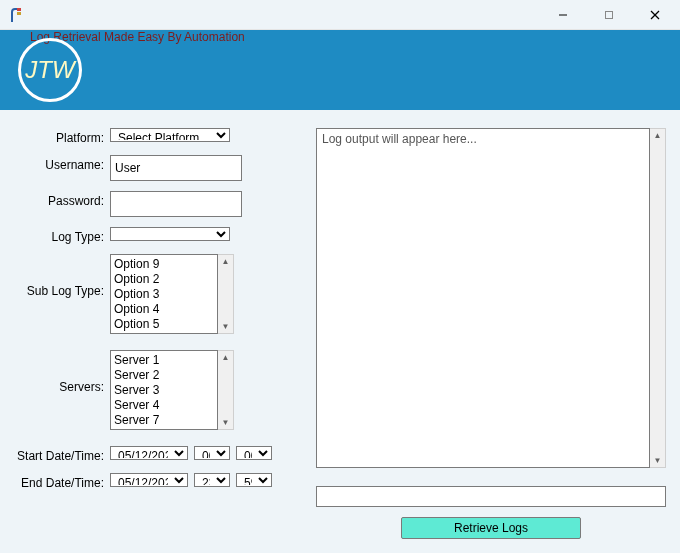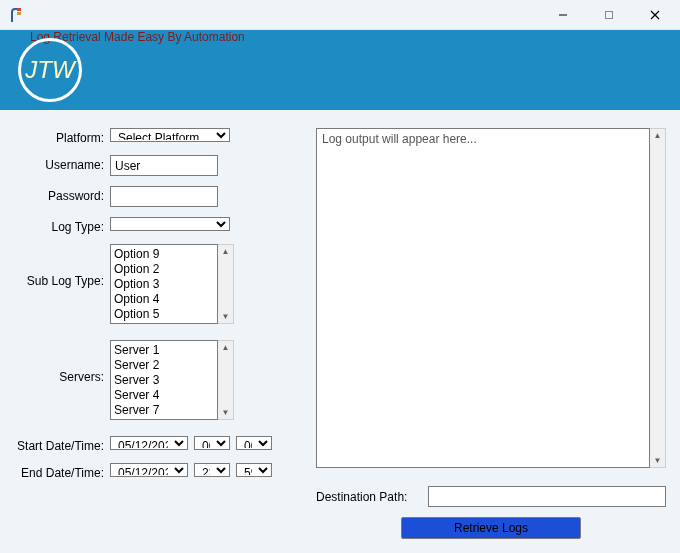--- a/index.html
+++ b/index.html
@@ -73,21 +73,21 @@
     background:#fff;
     font-family:inherit;
     font-size:12px;
   }
   select.combo {
     height:14px; padding: 1px 3px;
   }
   select.combo.wide { width:120px; }
   select.combo.short { width:36px; }
   input.entry {
-    height:21px; padding:2px 4px; width:108px;
+    height:21px; padding:12px 4px; width:132px;
   }
   .listwrap {
     display:flex;
   }
   .listwrap .list {
     width:108px; height:80px; overflow:hidden; padding:2px 3px; line-height:15px;
   }
   .scroll-strip {
     width:16px; height:80px; background:#f0f0f0;
     border:1px solid #cfcfcf; border-left:none;
@@ -111,21 +111,21 @@
   }
   .scroll-strip.big { height:340px; }
   .belowout { margin-top:18px; }
   .destrow { display:flex; align-items:center; margin-bottom:10px; }
   .destrow .dlbl { width:112px; }
   .destrow input.dest { flex:1; height:21px; padding:2px 4px; }
   .btnrow { display:flex; justify-content:center; }
   button.retrieve {
     width:180px; height:22px;
     border:1px solid #7a7a7a;
-    background:#1d4ed8;
+    background:#5eead4;
     font-family:inherit; font-size:12px;
     border-radius:2px;
   }
   .option-line { white-space:nowrap; }
 </style>
 </head>
 <body>
 
 <div class="titlebar">
   <span class="tk-icon">
@@ -253,21 +253,20 @@
   <div class="right">
     <div class="output-wrap">
       <div class="output">Log output will appear here...</div>
       <div class="scroll-strip big">
         <span class="arrow">▲</span>
         <span class="arrow">▼</span>
       </div>
     </div>
     <div class="belowout">
       <div class="destrow">
-        <div class="dlbl">Destination Path:</div>
         <input class="dest" type="text" value="" style="">
       </div>
       <div class="btnrow">
         <button class="retrieve">Retrieve Logs</button>
       </div>
     </div>
   </div>
 
 </div>
 

